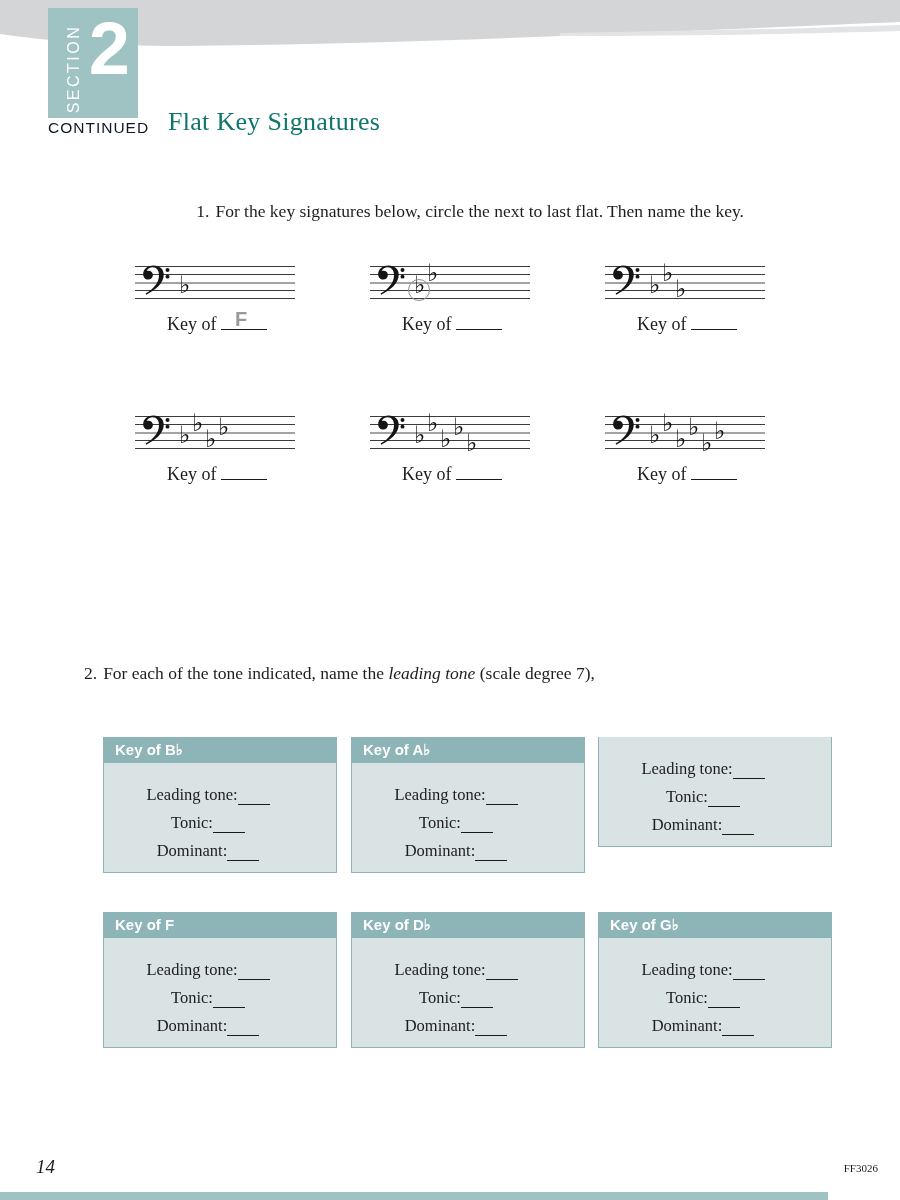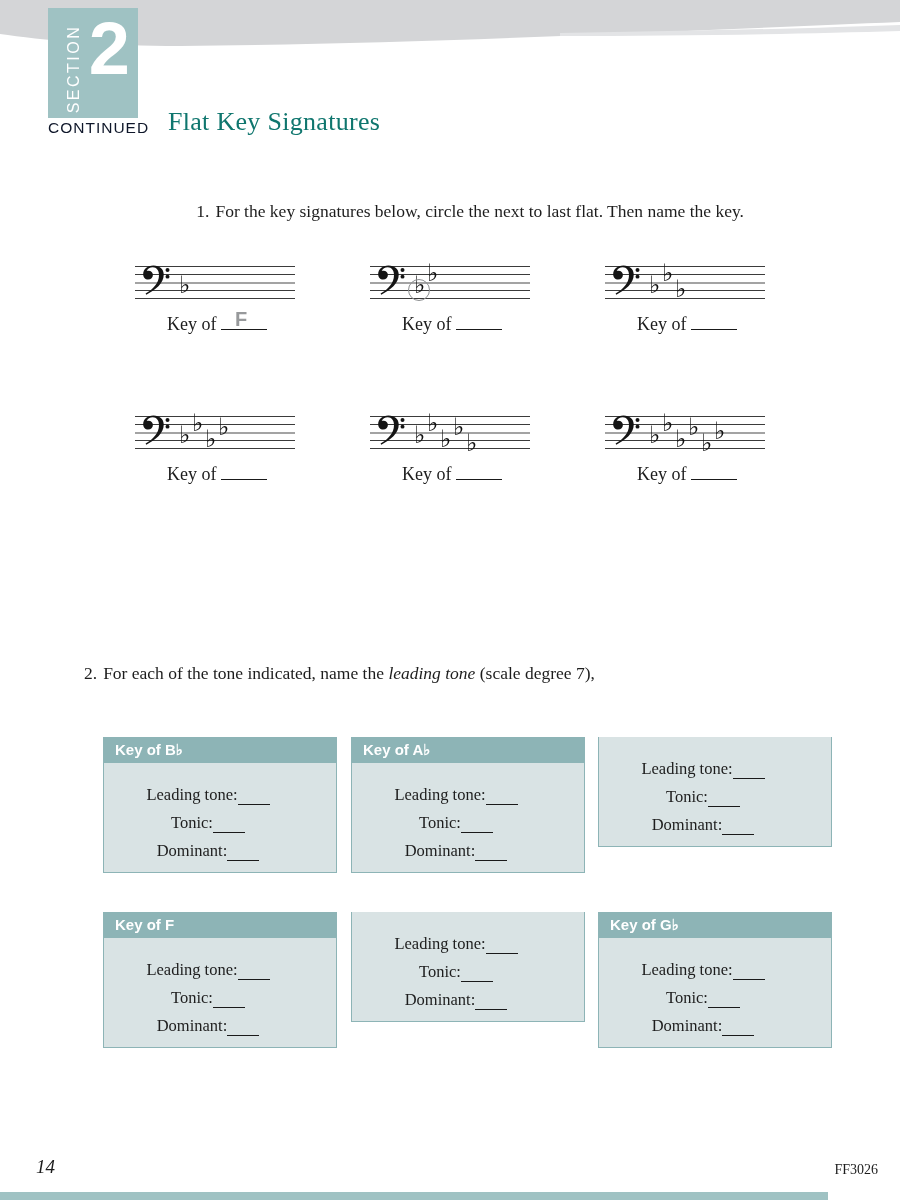--- a/index.html
+++ b/index.html
@@ -69,21 +69,21 @@
     font-family:"Liberation Sans",sans-serif;font-weight:700;font-size:15px;padding-left:12px;
   }
   .keybox .kb-body{
     height:110px;background:var(--box-body);border:1px solid var(--header-teal);border-top:none;
     box-sizing:border-box;padding:14px 14px 0 14px;
   }
   .kb-row{display:flex;justify-content:center;align-items:flex-end;height:28px;font-size:16.5px;}
   .kb-row .kb-blank{width:32px;height:13px;border-bottom:1.9px solid #1a1a1a;margin-right:24px;}
   
   .page-num{position:absolute;left:36px;top:1156px;font-size:19px;font-style:italic;}
-  .catalog{position:absolute;right:22px;top:1162px;font-size:14px;}
+  .catalog{position:absolute;right:22px;top:1162px;font-size:11px;}
   .bottom-bar{position:absolute;left:0;top:1192px;width:828px;height:8px;background:var(--teal);}
 </style>
 </head>
 <body>
 
 <div class="page">
 
   <svg class="band" viewBox="0 0 900 70" preserveAspectRatio="none">
     <path d="M0,0 L900,0 L900,22 C700,30 420,44 180,46 C110,46 40,40 0,34 Z" fill="#d4d5d7"></path>
     <path d="M560,33 C700,31 820,28 900,25 L900,31 C800,34 680,36 560,36 Z" fill="#e3e4e6"></path>
@@ -270,20 +270,21 @@
             <span>Tonic:</span>
             <span class="kb-blank"></span>
           </div>
           <div class="kb-row">
             <span>Dominant:</span>
             <span class="kb-blank"></span>
           </div>
         </div>
       </div>
       <div class="keybox" style="left: 351px; top: 912px;">
+        <div class="kb-head">Key of D♭</div>
         <div class="kb-body">
           <div class="kb-row">
             <span>Leading tone:</span>
             <span class="kb-blank"></span>
           </div>
           <div class="kb-row">
             <span>Tonic:</span>
             <span class="kb-blank"></span>
           </div>
           <div class="kb-row">

